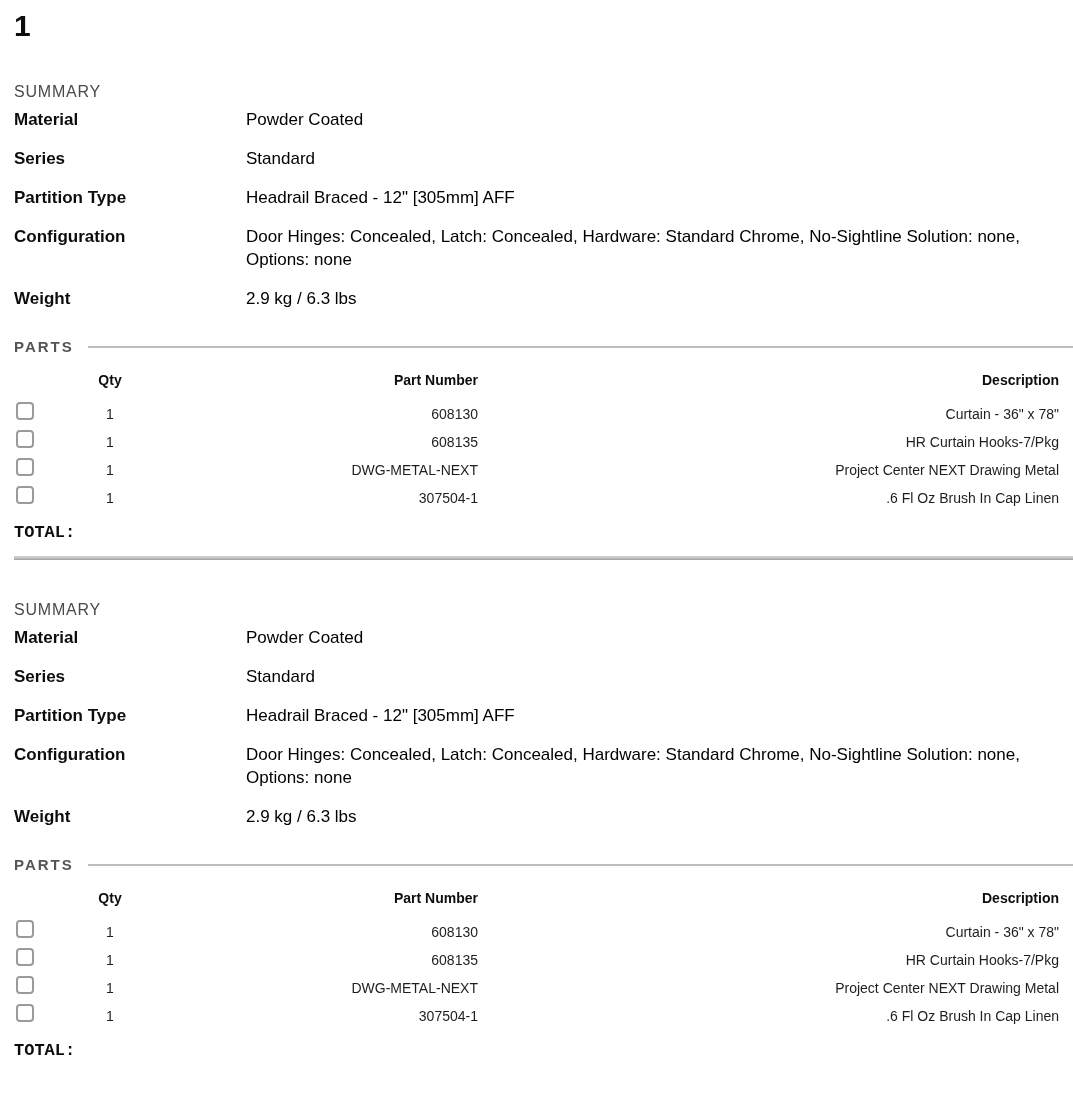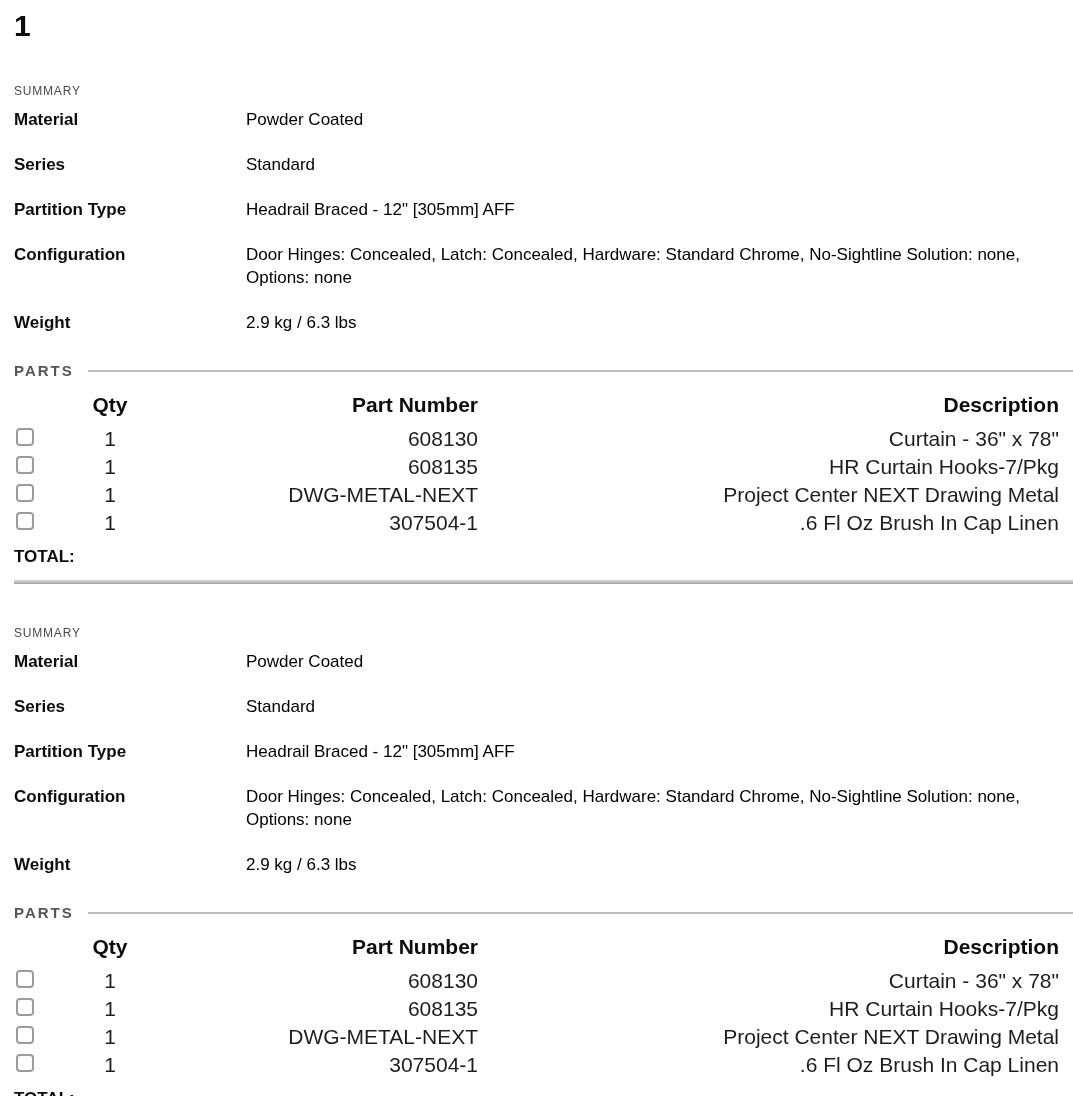--- a/index.html
+++ b/index.html
@@ -20,31 +20,31 @@
     font-weight: 700;
     color: #0d0d0d;
     letter-spacing: 0.5px;
     line-height: 32px;
     margin: 0;
   }
   .section + .section .section-title { margin-top: 54px; }
 
   .summary-label {
     margin-top: 42px;
-    font-size: 12px;
+    font-size: 16px;
     font-weight: 400;
     color: #4a4a4a;
     letter-spacing: 0.8px;
     line-height: 15px;
   }
 
   .summary-grid {
     display: grid;
     grid-template-columns: 232px 1fr;
-    row-gap: 22px;
+    row-gap: 16px;
     margin-top: 9px;
     font-size: 17px;
     line-height: 23px;
   }
   .summary-grid .field-label {
     font-weight: 700;
     color: #0d0d0d;
   }
   .summary-grid .field-value {
     color: #000000;
@@ -66,21 +66,21 @@
     line-height: 20px;
     flex: 0 0 auto;
   }
   .parts-header .parts-rule {
     flex: 1 1 auto;
     height: 2px;
     background: #bdbdbd;
     margin-left: 14px;
   }
 
-  .parts-table { margin-top: 11px; font-size: 21px; }
+  .parts-table { margin-top: 11px; font-size: 14px; }
   .parts-row {
     display: grid;
     grid-template-columns: 46px 100px 318px 1fr;
     align-items: center;
     min-height: 28px;
   }
   .parts-row--header {
     font-weight: 700;
     color: #0d0d0d;
     min-height: 24px;
@@ -101,20 +101,21 @@
     margin-left: 2px;
     cursor: pointer;
   }
 
   .total-label {
     margin-top: 9px;
     font-size: 17px;
     font-weight: 700;
     color: #0d0d0d;
     line-height: 23px;
+    font-family: Liberation Mono, monospace;
   }
 
   .section-divider {
     margin-top: 12px;
     margin-right: -14px;
     height: 4px;
     background: linear-gradient(to bottom, #d6d6d6 0%, #c2c2c2 50%, #9e9e9e 100%);
     border: none;
   }
 </style>

